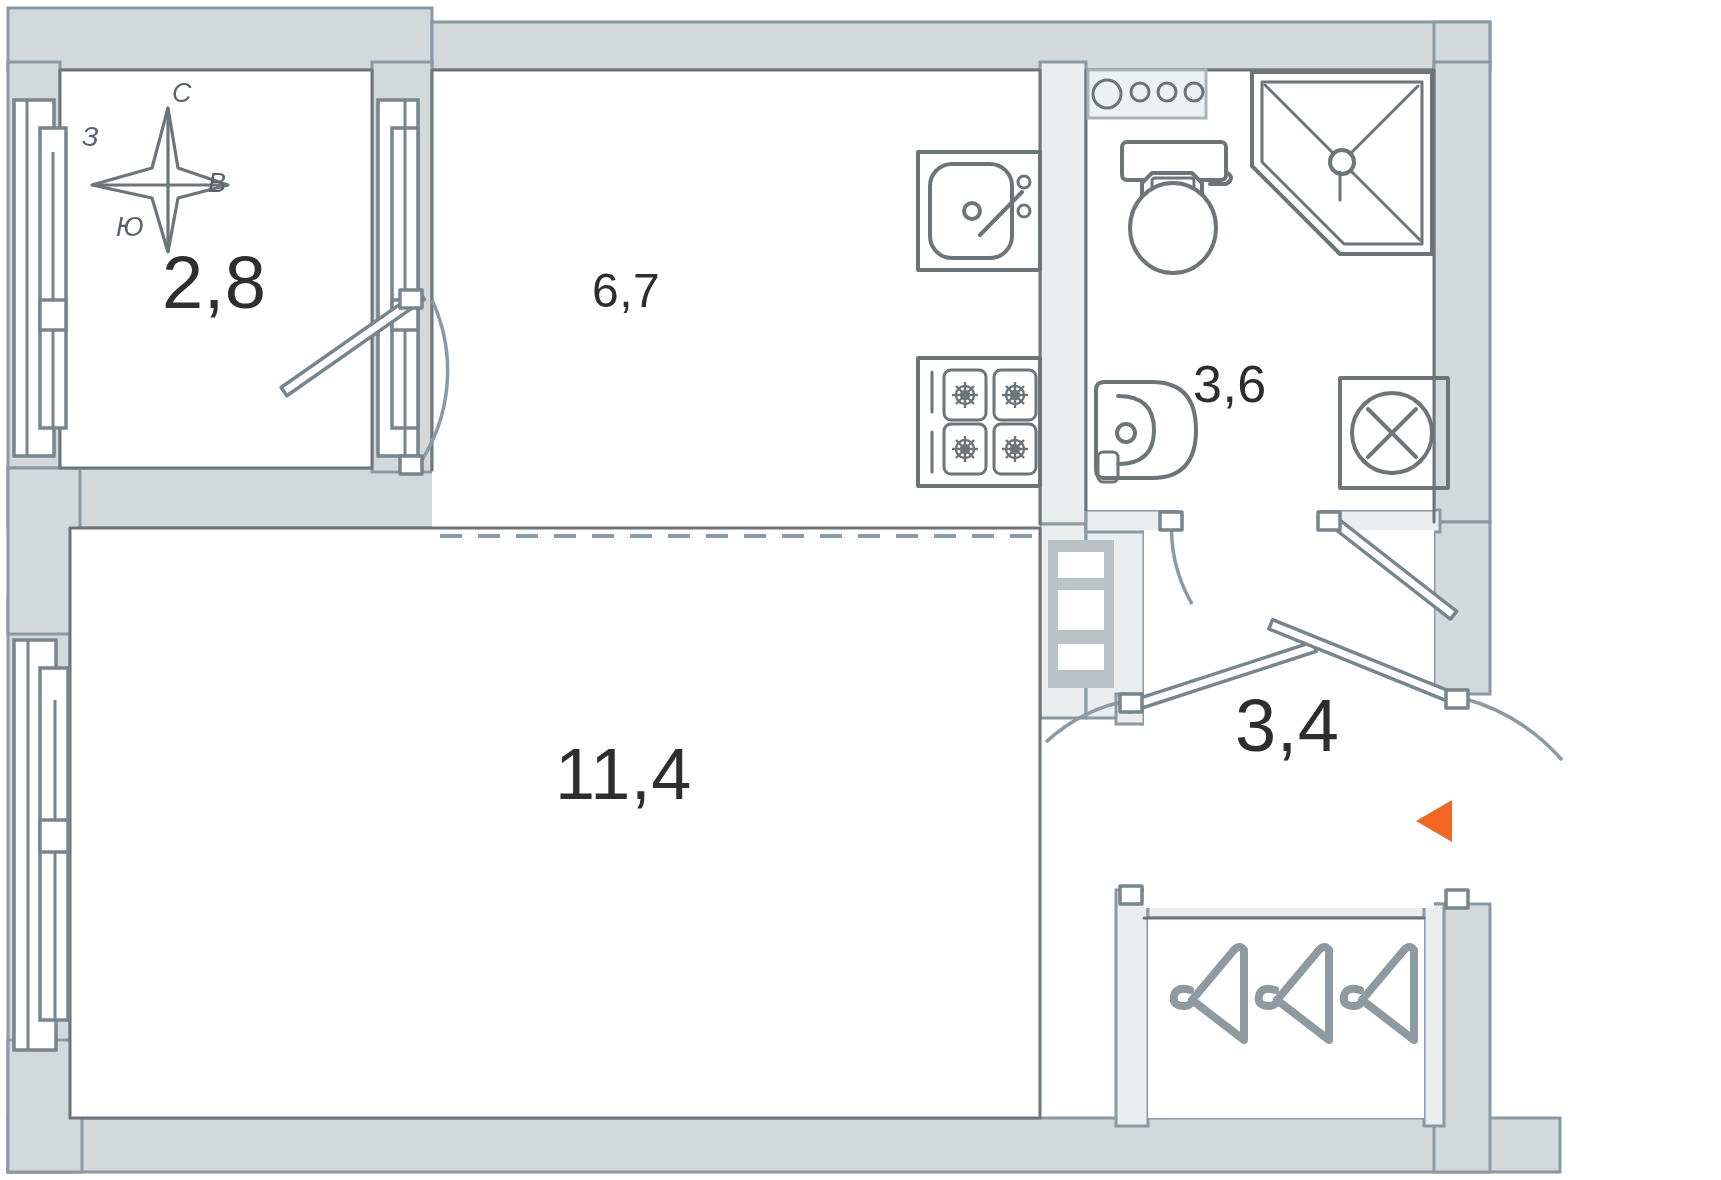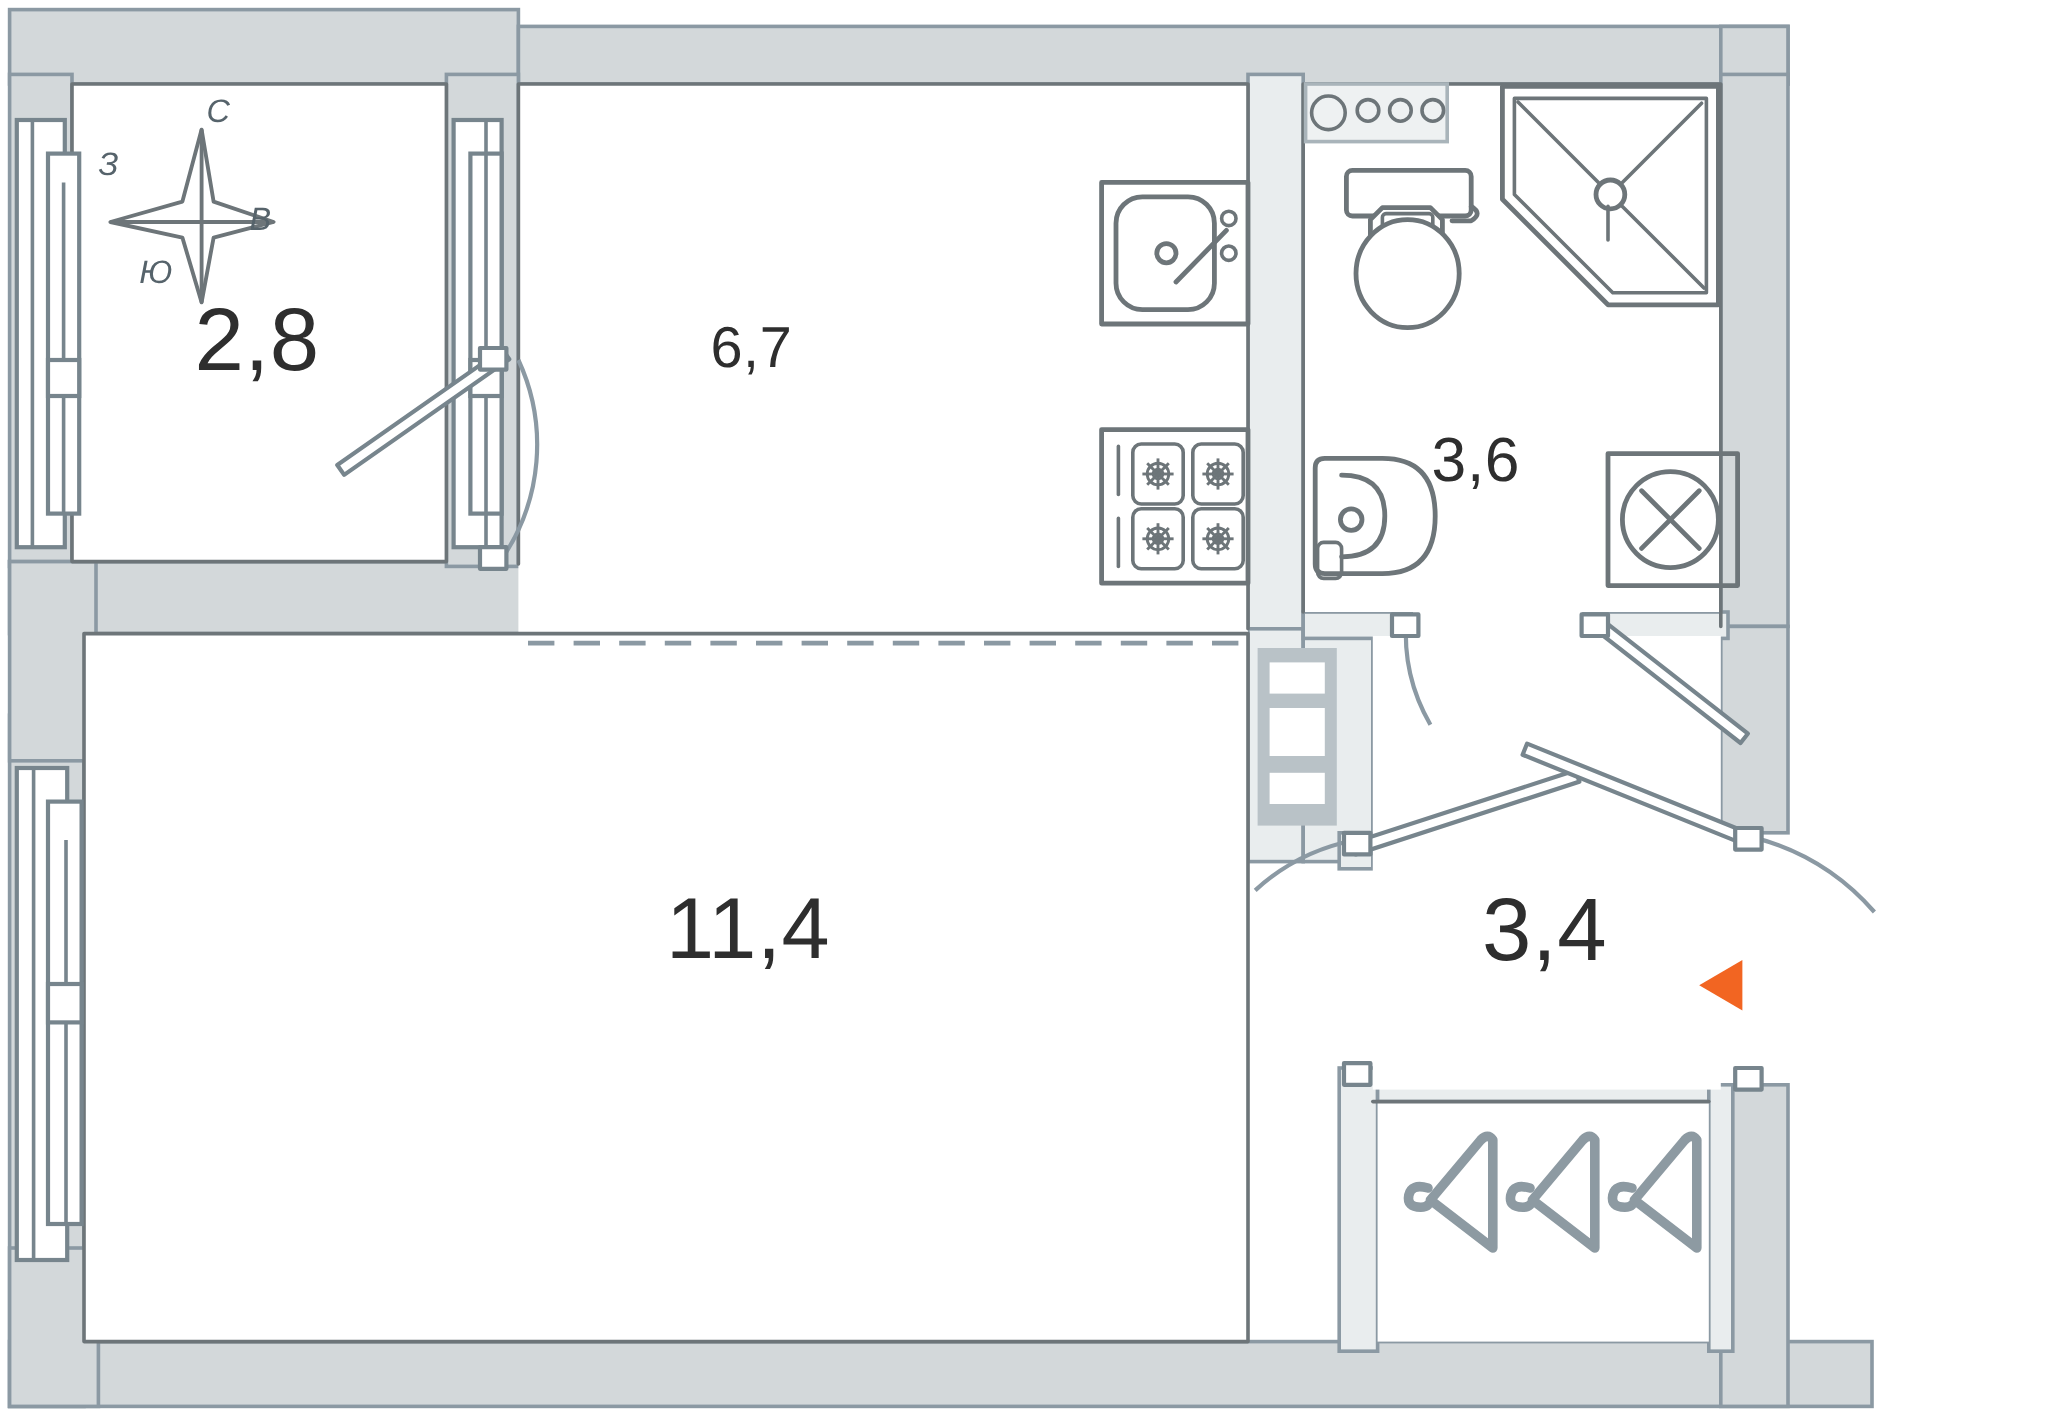--- a/index.html
+++ b/index.html
@@ -321,21 +321,21 @@
   </svg>
 
   <div class="area-label" style="left:162px; top:240px; font-size:74px;">2,8</div>
 
   <div class="area-label" style="left:592px; top:263px; font-size:48px;">6,7</div>
 
   <div class="area-label" style="left:1193px; top:310px; font-size:52px;margin-top:44px;">3,6</div>
 
   <div class="area-label" style="left:555px; top:733px; font-size:72px;">11,4</div>
 
-  <div class="area-label" style="left:1235px; top:732px; font-size:74px;">3,4</div>
+  <div class="area-label" style="left:1235px; top:683px; font-size:74px;">3,4</div>
 
   <div class="compass-letter" style="left:172px; top:78px;">С</div>
 
   <div class="compass-letter" style="left:82px; top:122px;">З</div>
 
   <div class="compass-letter" style="left:208px; top:168px;">В</div>
 
   <div class="compass-letter" style="left:116px; top:212px;">Ю</div>
 
 </div>

